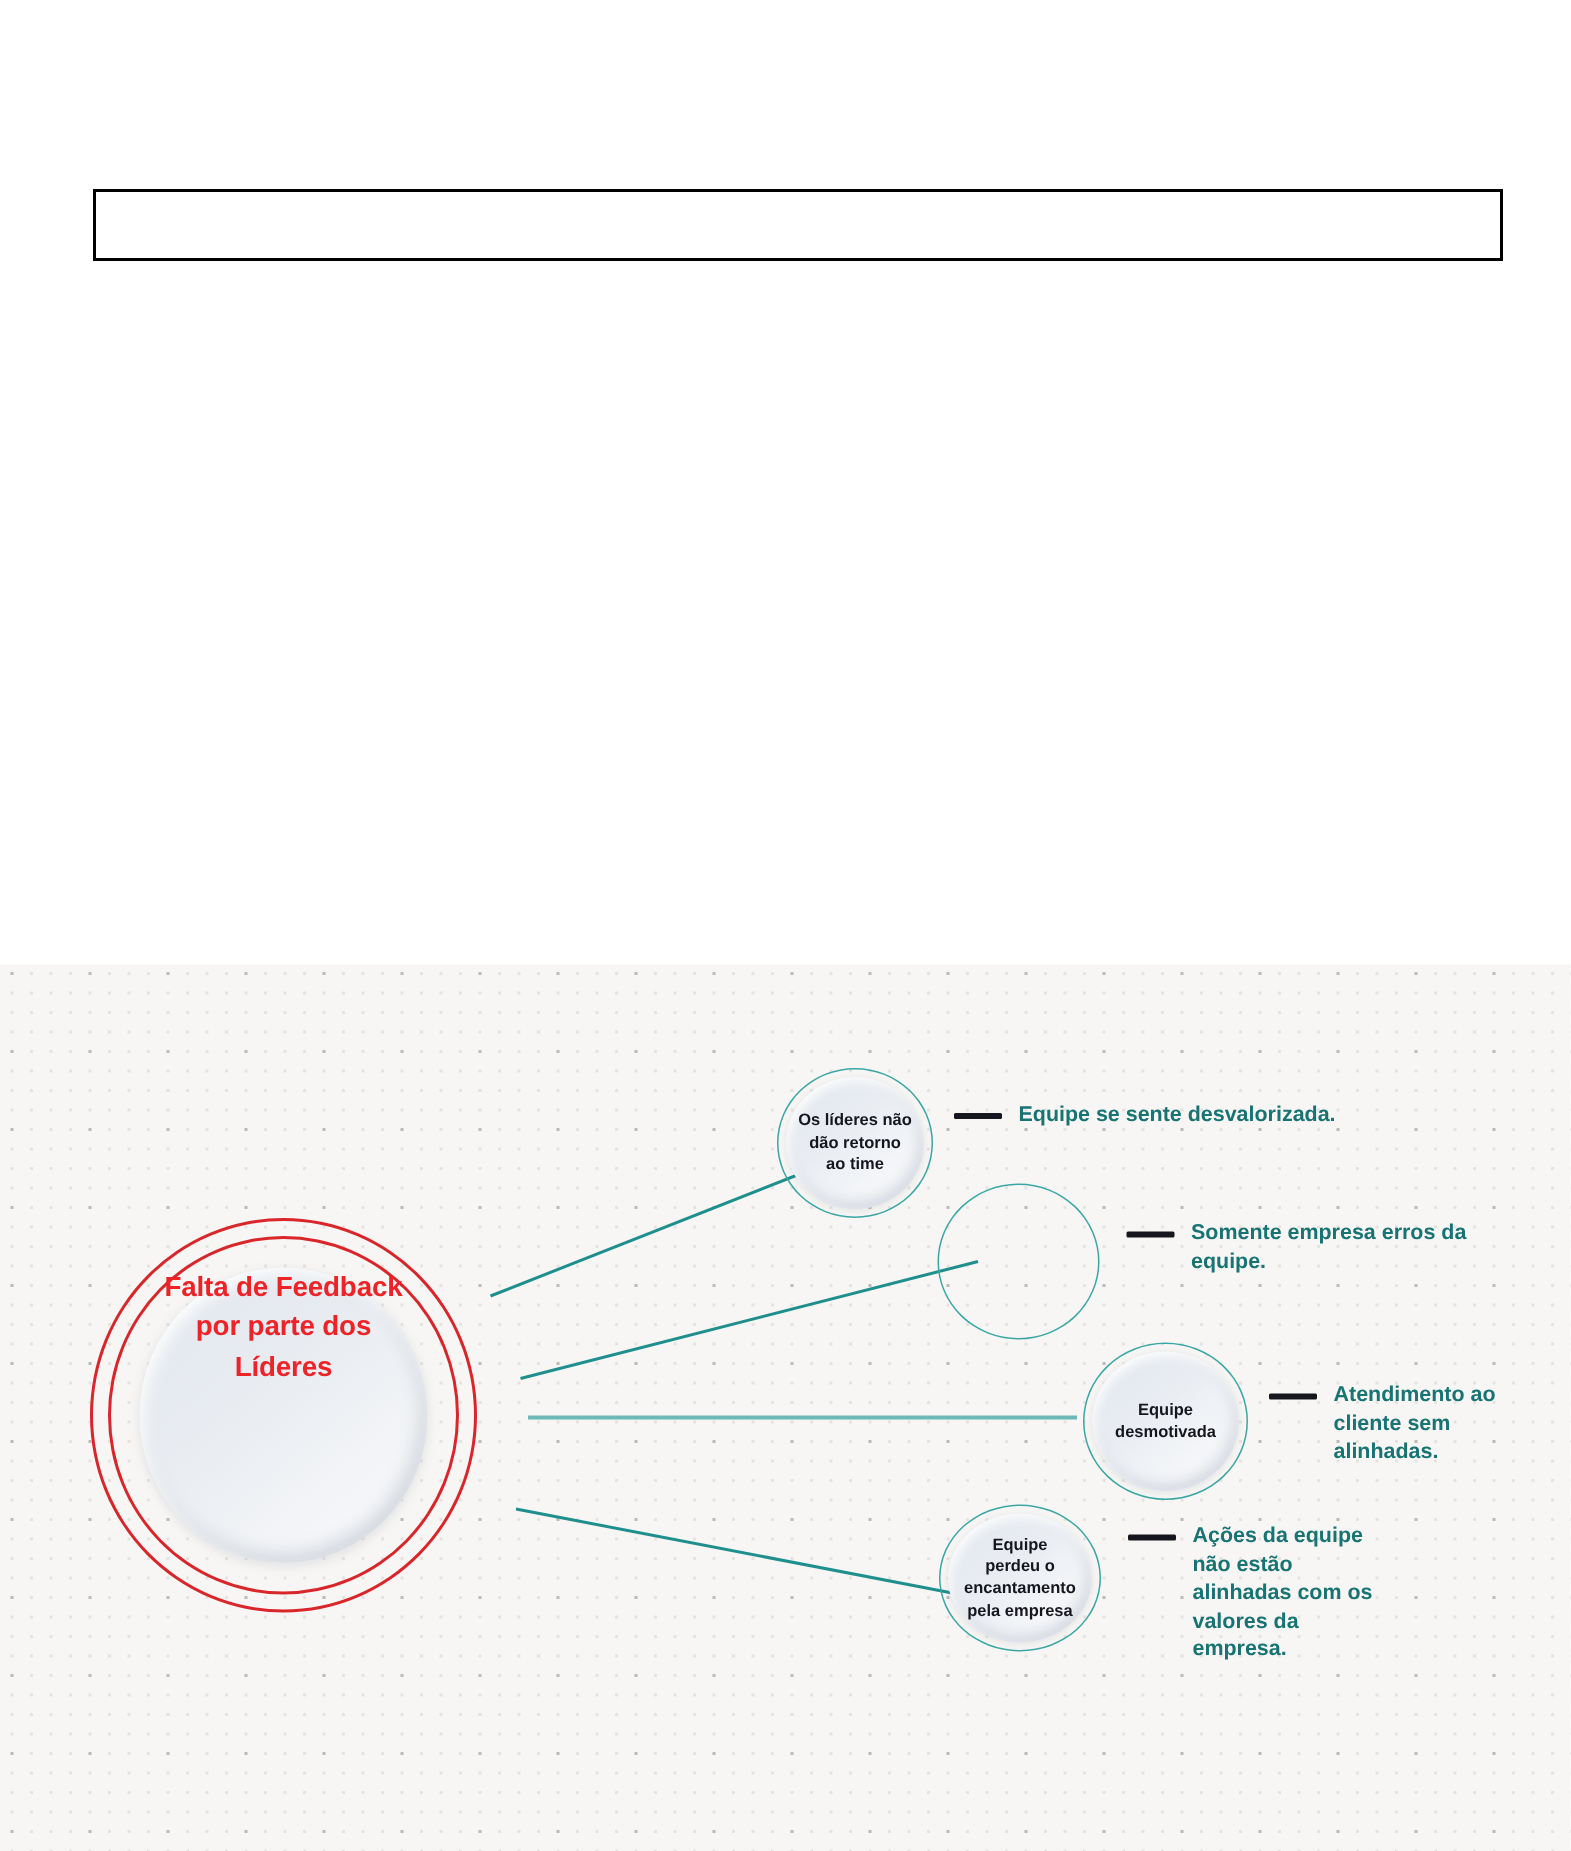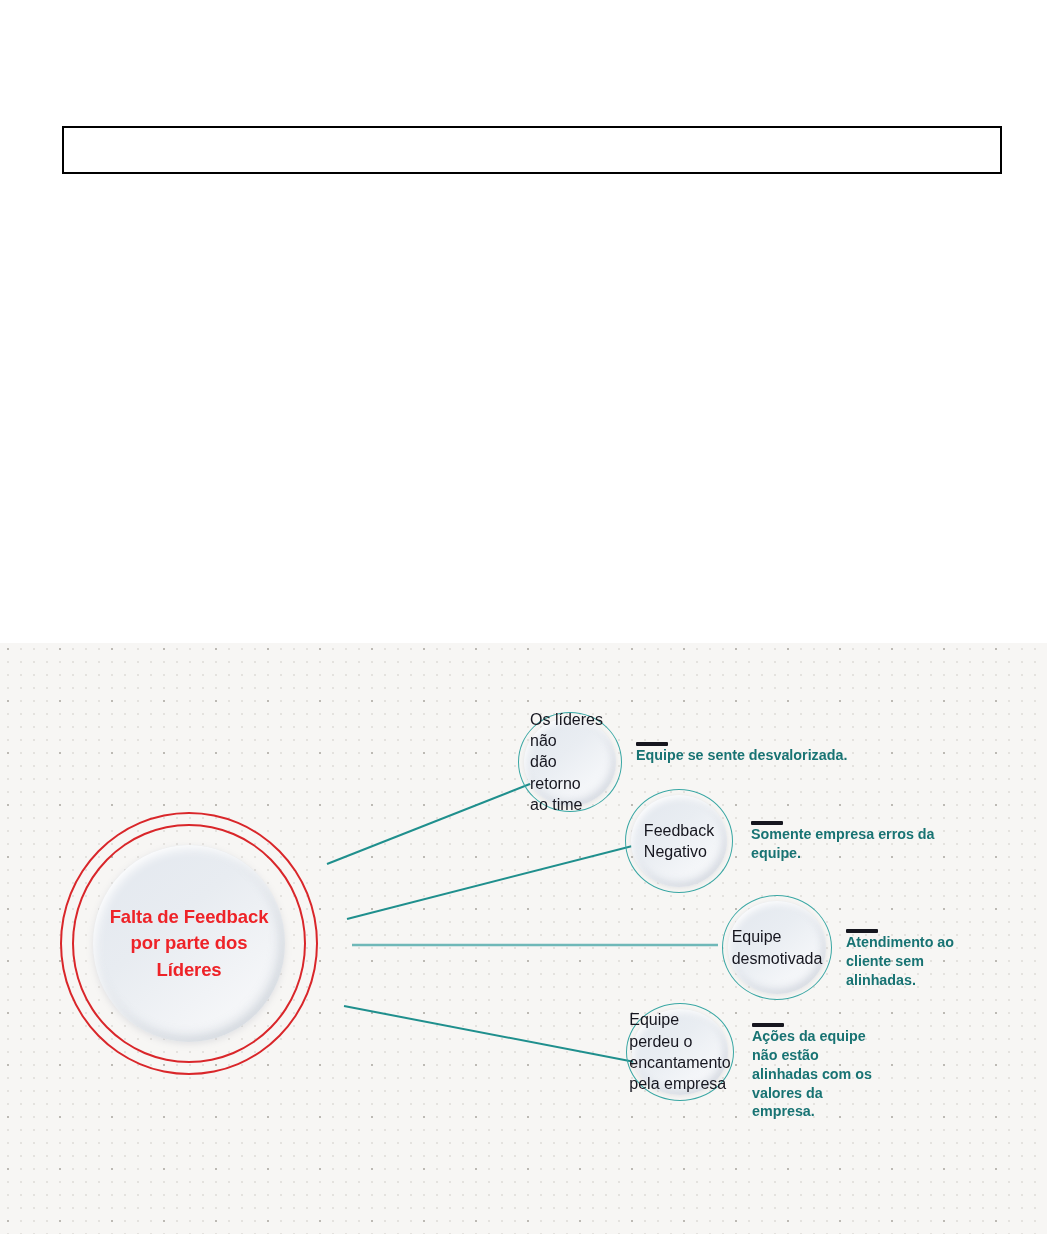--- a/index.html
+++ b/index.html
@@ -80,21 +80,21 @@
   .central .disc {
     position: absolute;
     inset: 33px;
     border-radius: 50%;
     background: linear-gradient(140deg, #e3e8ef 0%, #e8ecf1 40%, #f1f3f6 68%, #fcfcfd 100%);
     box-shadow:
       inset 3px 4px 10px rgba(255,255,255,0.95),
       inset -4px -5px 12px rgba(160,170,185,0.45),
       0 2px 7px rgba(120,130,150,0.18);
     display: flex;
-    align-items: center;
+    align-items: flex-start;
     justify-content: center;
   }
   .central .central-text {
     color: #ee2328;
     font-weight: bold;
     font-size: 18.5px;
     line-height: 1.42;
     text-align: center;
     letter-spacing: -0.1px;
     padding: 0 14px;
@@ -121,33 +121,33 @@
     box-shadow:
       inset 2px 3px 7px rgba(255,255,255,0.95),
       inset -3px -4px 9px rgba(160,170,185,0.42),
       0 1px 5px rgba(120,130,150,0.16);
     display: flex;
     align-items: center;
     justify-content: center;
   }
   .node .node-text {
     color: #16161f;
-    font-weight: normal;
-    font-size: 16px;
+    font-weight: bold;
+    font-size: 11px;
     line-height: 1.33;
+    text-align: center;
     padding: 0 6px;
     white-space: pre-line;
   }
 
   
   .effect {
     position: absolute;
     display: flex;
     align-items: flex-start;
-    flex-direction: column;
   }
   .effect .dash {
     flex: 0 0 auto;
     width: 32px;
     height: 4px;
     background: #16161f;
     margin-top: 8px;
     margin-right: 11px;
     border-radius: 1px;
   }
@@ -187,24 +187,20 @@
     <div class="node-ring"></div>
     <div class="node-disc">
       <span class="node-text">Os líderes não
 dão retorno
 ao time</span>
     </div>
   </div>
 
   <div class="node" style="left:625px; top:146px; width:108px; height:104px;">
     <div class="node-ring"></div>
-    <div class="node-disc">
-      <span class="node-text">Feedback
-Negativo</span>
-    </div>
   </div>
 
   <div class="node" style="left:722px; top:252px; width:110px; height:105px;">
     <div class="node-ring"></div>
     <div class="node-disc">
       <span class="node-text">Equipe
 desmotivada</span>
     </div>
   </div>
 

